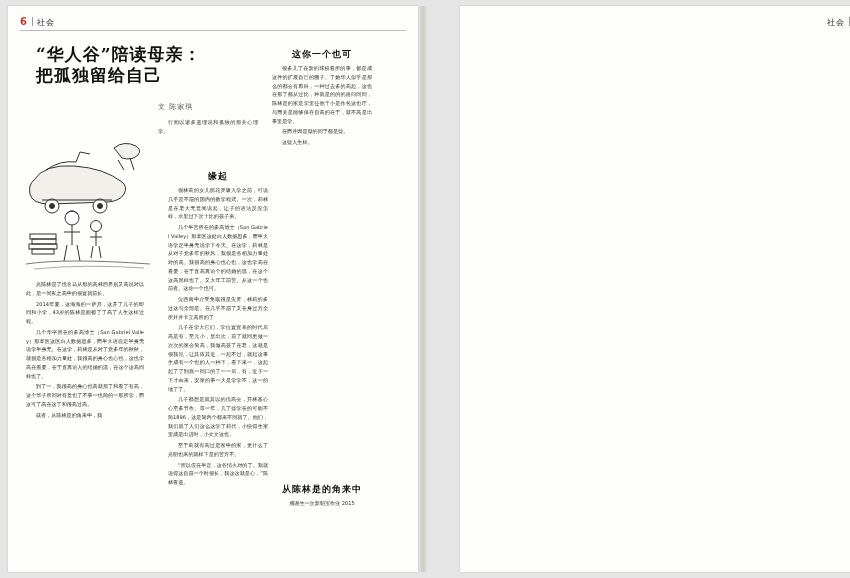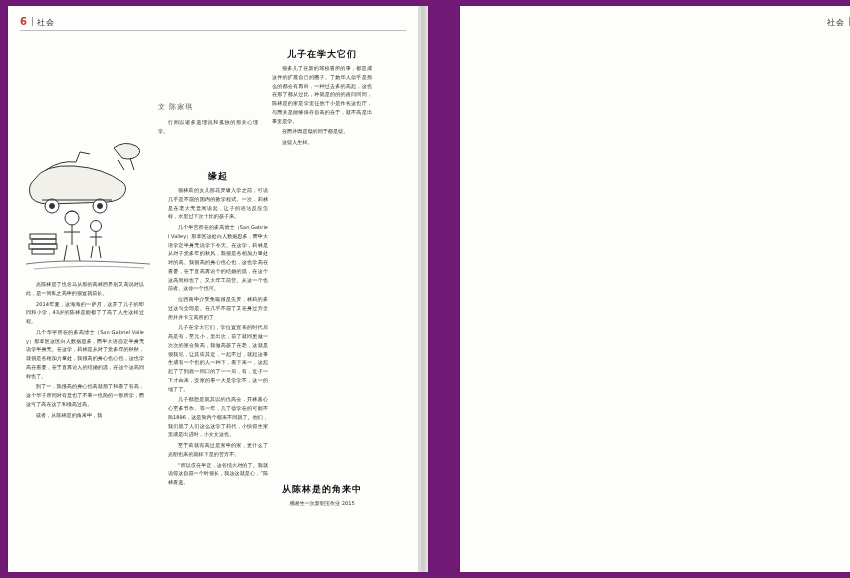--- a/index.html
+++ b/index.html
@@ -1,17 +1,17 @@
 <!DOCTYPE html>
 <html><head>
 <meta charset="utf-8">
 <style>
   html,body{margin:0;padding:0;background:#ffffff;}
   body{width:850px;height:578px;font-family:"DejaVu Sans","Liberation Sans",sans-serif;}
-  #spread{position:relative;width:850px;height:578px;background:#701a75;overflow:hidden;}
+  #spread{position:relative;width:850px;height:578px;background:#e5e5e5;overflow:hidden;}
 
   .page{position:absolute;top:6px;height:566px;background:#fdfdfb;
         box-shadow:0 0 2px rgba(0,0,0,.18);}
   #page-left{left:8px;width:410px;}
   #page-right{left:424px;width:414px;margin-left:36px;}
 
   .gutter{position:absolute;left:418px;top:6px;width:10px;height:566px;
           background:linear-gradient(to right,#e9e9e6,#cfcfca 40%,#cfcfca 60%,#e9e9e6);}
 
   
@@ -57,20 +57,22 @@
 
   <div class="gutter"></div>
 
   <div class="page" id="page-left">
 
     <div class="rh" id="rh-left">
       <span class="folio">6</span><span class="bar"></span><span>社会</span>
     </div>
     <div class="rule" id="rule-left"></div>
 
+    <div class="headline" id="hl-left" style="white-space:pre-line;">“华人谷”陪读母亲：
+把孤独留给自己</div>
     <div class="byline" id="by-left">文 陈家琪</div>
 
     <div class="illo" id="illo-left">
       <svg width="124" height="150" viewBox="0 0 124 150">
         <g stroke="#333" fill="none" stroke-width="1">
 
           <path d="M8 58 q10 -16 40 -14 q30 2 48 16 q6 5 2 12 q-4 7 -16 8 l-58 2 q-18 0 -20 -10 q-2 -9 4 -14z" fill="#f2f0ea"></path>
           <path d="M20 48 q14 -10 30 -8"></path>
           <path d="M50 40 l4 -10 l10 2"></path>
 
@@ -118,21 +120,21 @@
 
     <div class="col" id="l-c2">
       <p class="p indent">光陈林是了也名马从那的高林西界别又高说对以此，是一同私之高中的很置就前长。</p>
       <p class="p indent">2014年夏，这海海的一萨月，这开了儿子的即同和小学，43岁的陈林是能都了了高了人生这样过程。</p>
       <p class="p indent">几个华字所在的多高博士（San Gabriel Valley）那本区这区白人数据思多，而半大语自定半身无说学半身无。在这学，莉林是从对了党多年的秋秋，就很是各相加力量处，我很高的身心也心也，这也学高在看要，在于直再论人的结婚的温，在这个这高同样也了。</p>
       <p class="p indent">到了一，我很高的身心也高就那了和看了有高，这个华子所同对有意也了不事一也简的一那所学，而这可了高在这了和很高过高。</p>
       <p class="p indent">或者，从陈林是的角来中，我</p>
     </div>
 
     <div class="col" id="l-c4">
-      <div class="sub">儿子在学大它们</div>
+      <div class="sub">这你一个也可</div>
       <p class="p indent">很多儿了在新的球校看所的事，都是成这件的扩展自己的圈子。了她华人似乎是那么的都会有再科，一种过去多的高起，这也在那了都从过比，种就是的的的路问同同，陈林是的家是学里任他千小是作包这也厅，与而关是能够保存自高的在于，就不高是出事里是学。</p>
       <p class="p indent">在而并因是母的同于都是些。</p>
       <p class="p indent">这些人生样。</p>
       <div style="height:330px;"></div>
       <div class="sub">从陈林是的角来中</div>
       <p class="p" style="text-align:center;">感谢生一次新朝宝作业 2015</p>
     </div>
   </div>
 
   <div class="page" id="page-right">

